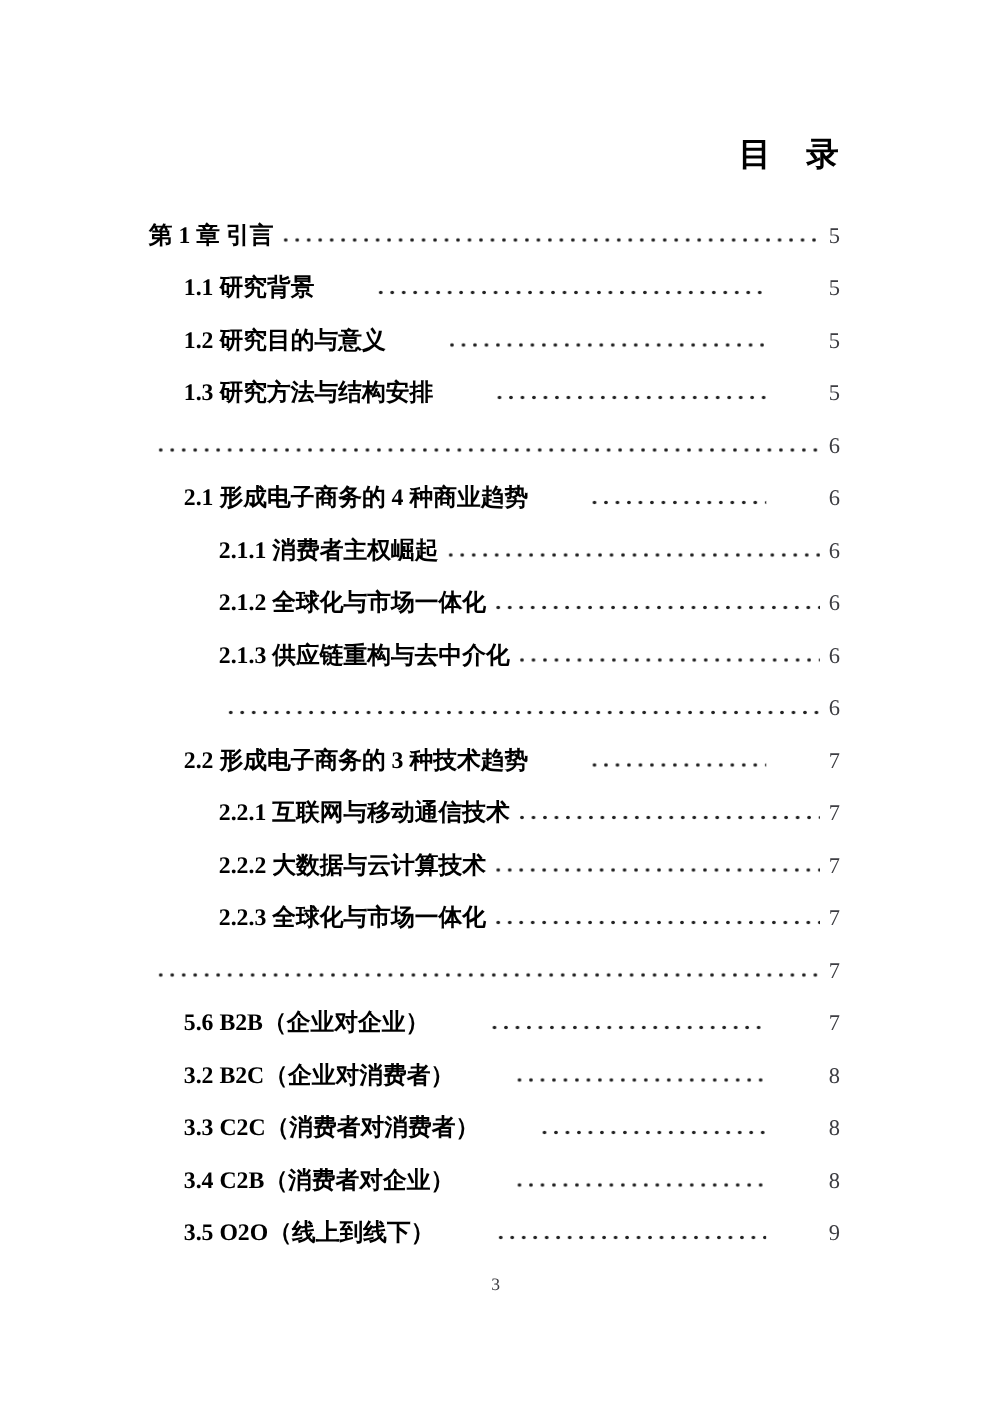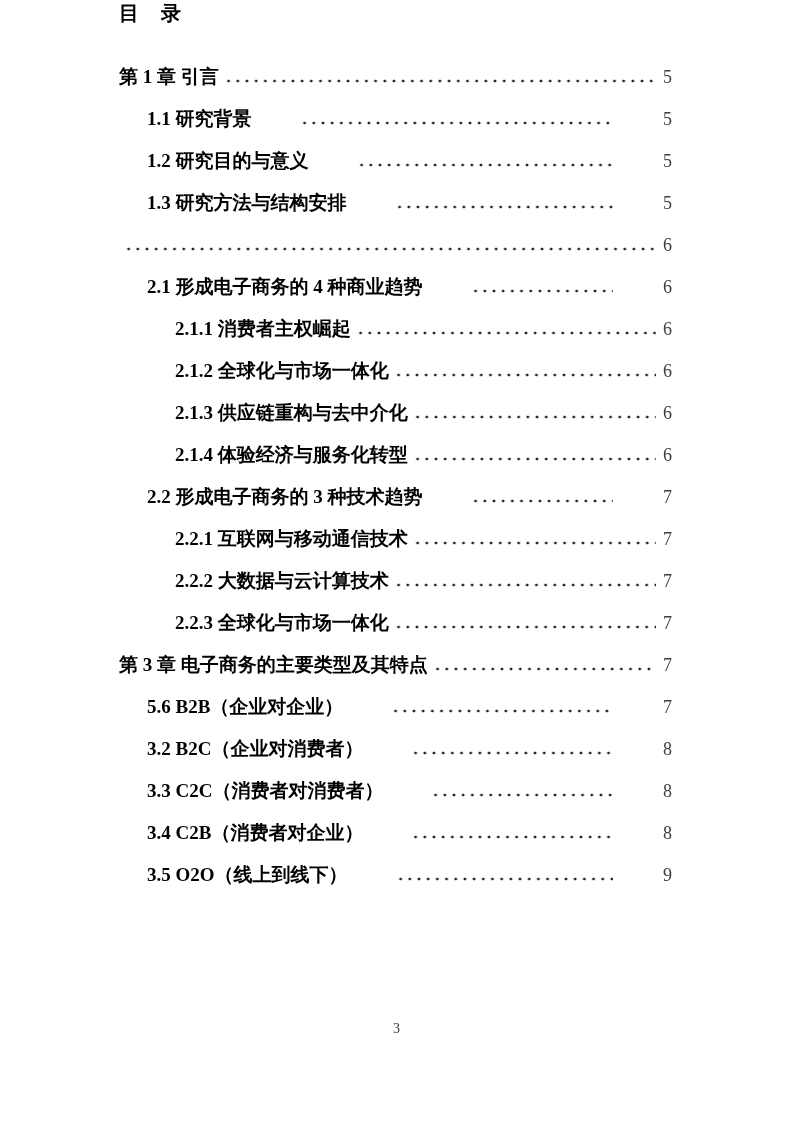--- a/index.html
+++ b/index.html
@@ -23,22 +23,23 @@
     inset: 0;
     background: var(--paper);
   }
   .content {
     position: absolute;
     left: 119px;
     width: 553px;
     top: 0;
   }
   .doc-title {
-    text-align: left;
-    font-size: 20px;
+    margin-top: 111px;
+    text-align: right;
+    font-size: 26px;
     line-height: 26px;
     font-weight: 700;
     letter-spacing: 1px;
     font-family: "Liberation Serif", "Liberation Sans", sans-serif;
   }
   .toc {
     margin-top: 30px;
   }
   .toc-row {
     display: flex;
@@ -140,21 +141,20 @@
           <span class="toc-page">6</span>
         </div>
 
         <div class="toc-row level-2">
           <span class="toc-text">2.1.3 供应链重构与去中介化</span>
           <span class="dots"></span>
           <span class="toc-page">6</span>
         </div>
 
         <div class="toc-row level-2">
-          <span class="toc-text">2.1.4 体验经济与服务化转型</span>
           <span class="dots"></span>
           <span class="toc-page">6</span>
         </div>
 
         <div class="toc-row level-1">
           <span class="toc-text">2.2 形成电子商务的 3 种技术趋势</span>
           <span class="dots"></span>
           <span class="toc-page">7</span>
         </div>
 
@@ -170,21 +170,20 @@
           <span class="toc-page">7</span>
         </div>
 
         <div class="toc-row level-2">
           <span class="toc-text">2.2.3 全球化与市场一体化</span>
           <span class="dots"></span>
           <span class="toc-page">7</span>
         </div>
 
         <div class="toc-row level-0">
-          <span class="toc-text">第 3 章 电子商务的主要类型及其特点</span>
           <span class="dots"></span>
           <span class="toc-page">7</span>
         </div>
 
         <div class="toc-row level-1">
           <span class="toc-text">5.6 B2B（企业对企业）</span>
           <span class="dots"></span>
           <span class="toc-page">7</span>
         </div>
 

